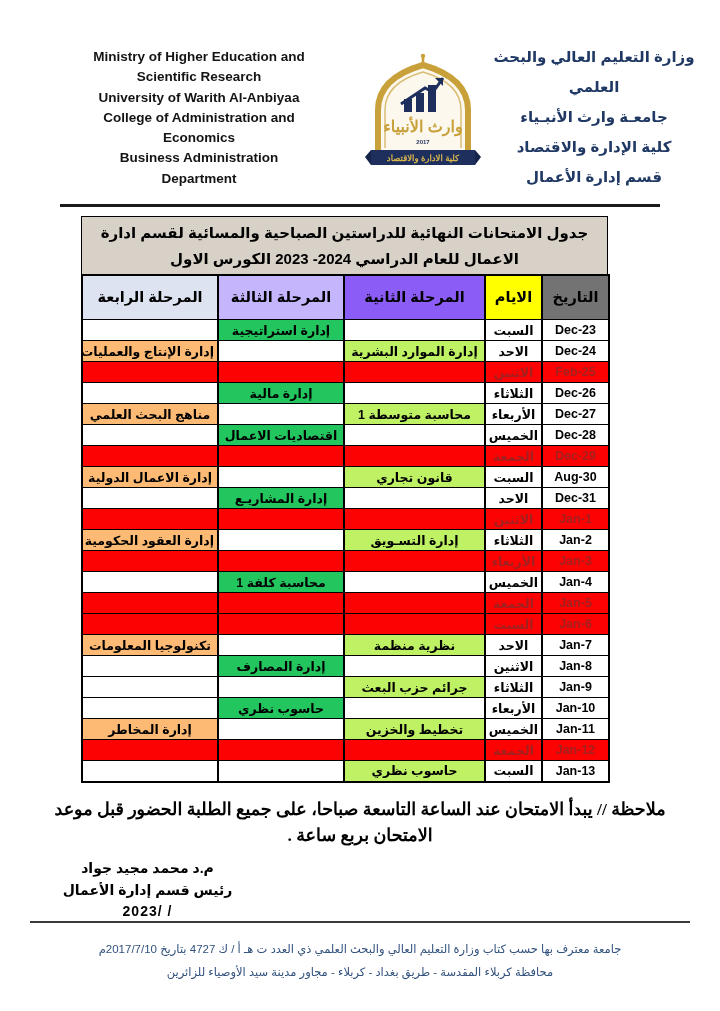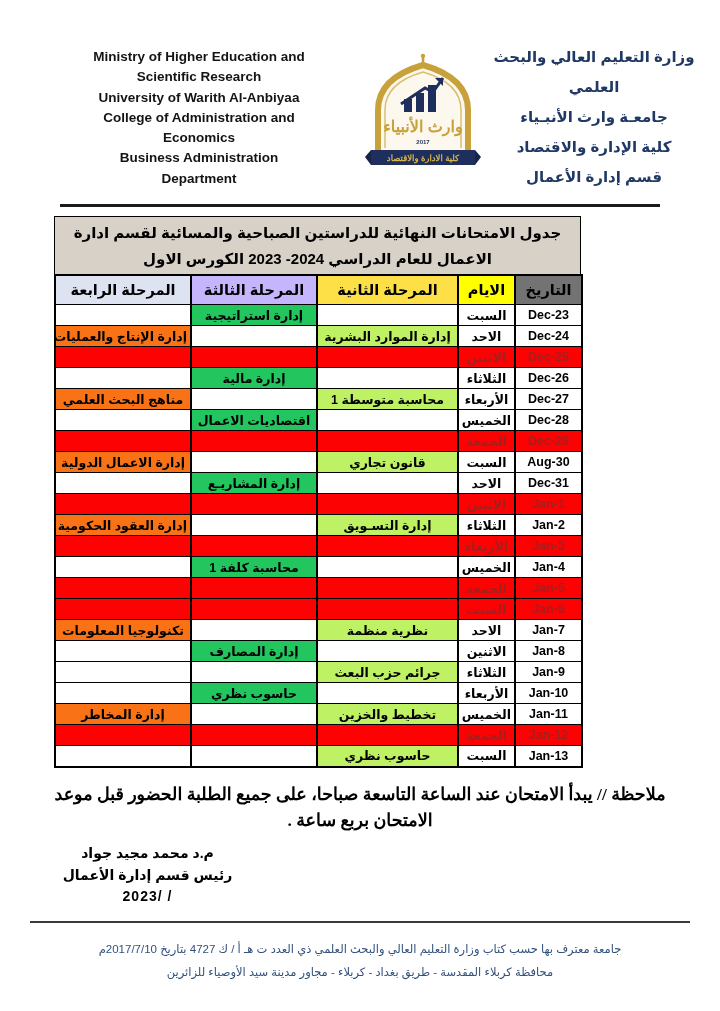--- a/index.html
+++ b/index.html
@@ -20,39 +20,39 @@
   }
   .logo-wrap { width:126px; display:flex; justify-content:center; padding-top:2px; }
   .ar-block {
     flex:1; text-align:center; font-weight:bold; direction:rtl;
     font-size:15px; line-height:2.0; color:#1f3864; white-space:pre-line;
     padding-top:2px;
   }
   .divider { margin:12px 0 0 60px; width:600px; border-top:3px solid #1a1a1a; }
 
   
-  .doc { margin:9px 0 0 54px; width:527px; }
+  .doc { margin:9px 0 0 81px; width:527px; }
   .title-bar {
     background:#d8d1c8; border:1.5px solid #000; border-bottom:none;
     text-align:center; font-weight:bold; font-size:15px; line-height:1.72;
     padding:3px 8px 2px; direction:rtl;
   }
   table.schedule {
     width:100%; border-collapse:collapse; direction:rtl; table-layout:fixed;
     border:2px solid #000;
   }
   .schedule th, .schedule td {
     border:1px solid #000; border-left-width:2px; border-right-width:2px;
     text-align:center; overflow:hidden; white-space:nowrap;
   }
-  .schedule th { font-size:14.5px; font-weight:bold; height:30px; padding:0 2px; }
+  .schedule th { font-size:14.5px; font-weight:bold; height:45px; padding:0 2px; }
   .schedule td { font-size:12.5px; font-weight:bold; height:21px; padding:0 3px; }
   td.col-stage2.filled { background:#bef264; }
   td.col-stage3.filled { background:#22c55e; }
-  td.col-stage4.filled { background:#f97316; }
+  td.col-stage4.filled { background:#fdba74; }
   tr.holiday td { background:#fd0202; color:#a32020; }
 
   
   .note {
     direction:rtl; margin:13px 28px 0;
     font-family:"Liberation Serif","DejaVu Serif",serif;
     font-weight:bold; font-size:17.5px; line-height:1.5; text-align:center;
   }
   .signature {
     margin:10px 0 0 50px; width:195px; text-align:center; direction:rtl;
@@ -125,42 +125,42 @@
       <col style="width:67px">
         <col style="width:57px">
         <col style="width:141px">
       <col style="width:126px">
         <col style="width:136px">
     </colgroup>
     <thead>
       <tr id="head-row">
           <th style="background: #737373;">التاريخ</th>
           <th style="background: rgb(255, 255, 0);">الايام</th>
-          <th style="background: #fde047;">المرحلة الثانية</th>
+          <th style="background: #8b5cf6;">المرحلة الثانية</th>
           <th style="background: #c4b5fd;">المرحلة الثالثة</th>
           <th style="background: rgb(221, 227, 241);">المرحلة الرابعة</th>
         </tr>
     </thead>
     <tbody id="tbody">
         <tr>
           <td class="col-date">23-Dec</td>
           <td class="col-day">السبت</td>
           <td class="col-stage2"></td>
           <td class="col-stage3 filled">إدارة استراتيجية</td>
           <td class="col-stage4"></td>
         </tr>
         <tr>
           <td class="col-date">24-Dec</td>
           <td class="col-day">الاحد</td>
           <td class="col-stage2 filled">إدارة الموارد البشرية</td>
           <td class="col-stage3"></td>
           <td class="col-stage4 filled">إدارة الإنتاج والعمليات</td>
         </tr>
         <tr class="holiday">
-          <td class="col-date">25-Dec</td>
+          <td class="col-date">25-Feb</td>
           <td class="col-day">الاثنين</td>
           <td class="col-stage2"></td>
           <td class="col-stage3"></td>
           <td class="col-stage4"></td>
         </tr>
         <tr>
           <td class="col-date">26-Dec</td>
           <td class="col-day">الثلاثاء</td>
           <td class="col-stage2"></td>
           <td class="col-stage3 filled">إدارة مالية</td>

